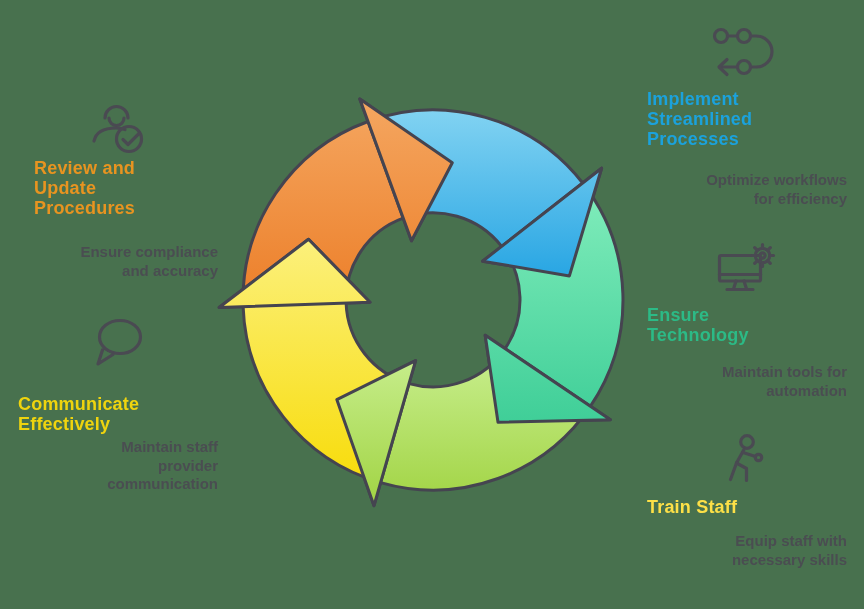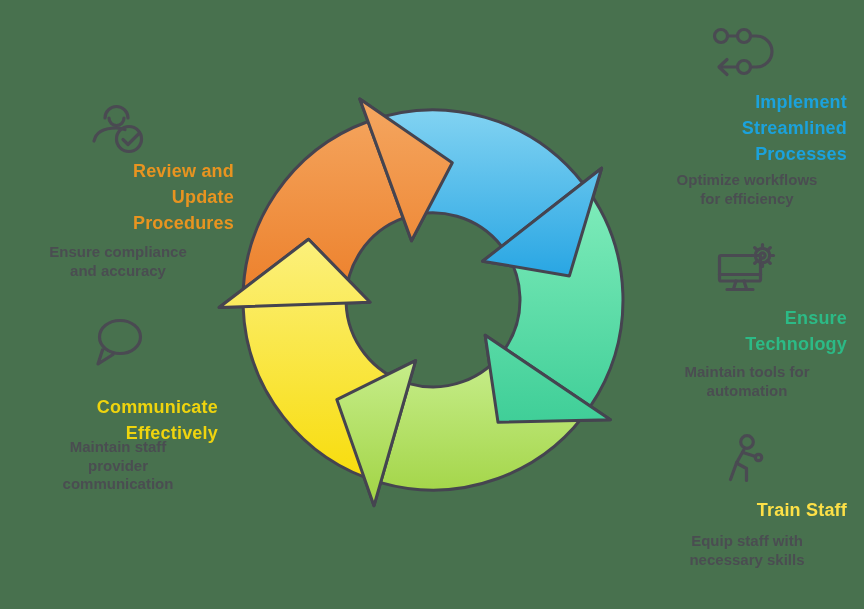--- a/index.html
+++ b/index.html
@@ -4,26 +4,26 @@
 <style>
   :root { --bg:#48714e; --outline:#454450; --icon:#4a4a52; --sub:#4b4a52; }
   html,body{margin:0;padding:0;}
   body{
     width:864px;height:609px;position:relative;overflow:hidden;
     background:var(--bg);
     font-family:"Liberation Sans", sans-serif;
   }
   .abs{position:absolute;}
   .title{
-    font-weight:bold;font-size:18px;line-height:26px;
-    white-space:pre-line;text-align:right;letter-spacing:.2px;
+    font-weight:bold;font-size:18px;line-height:20px;
+    white-space:pre-line;text-align:left;letter-spacing:.2px;
   }
   .sub{
     font-size:15px;line-height:18.5px;color:var(--sub);
-    white-space:pre-line;text-align:center;font-weight:bold;opacity:.92;
+    white-space:pre-line;text-align:right;font-weight:bold;opacity:.92;
   }
   .lineicon *{fill:none;stroke:var(--icon);stroke-width:3.2;stroke-linecap:round;stroke-linejoin:round;}
   .lineicon .fillbg{fill:var(--bg);}
 </style>
 </head>
 <body>
 
 <svg id="cycle-svg" class="abs" style="left:0;top:0;" width="864" height="609">
     <defs>
       <linearGradient id="g0" gradientUnits="userSpaceOnUse" x1="433" y1="86.13036301791351" x2="433" y2="307.46849229433514">

